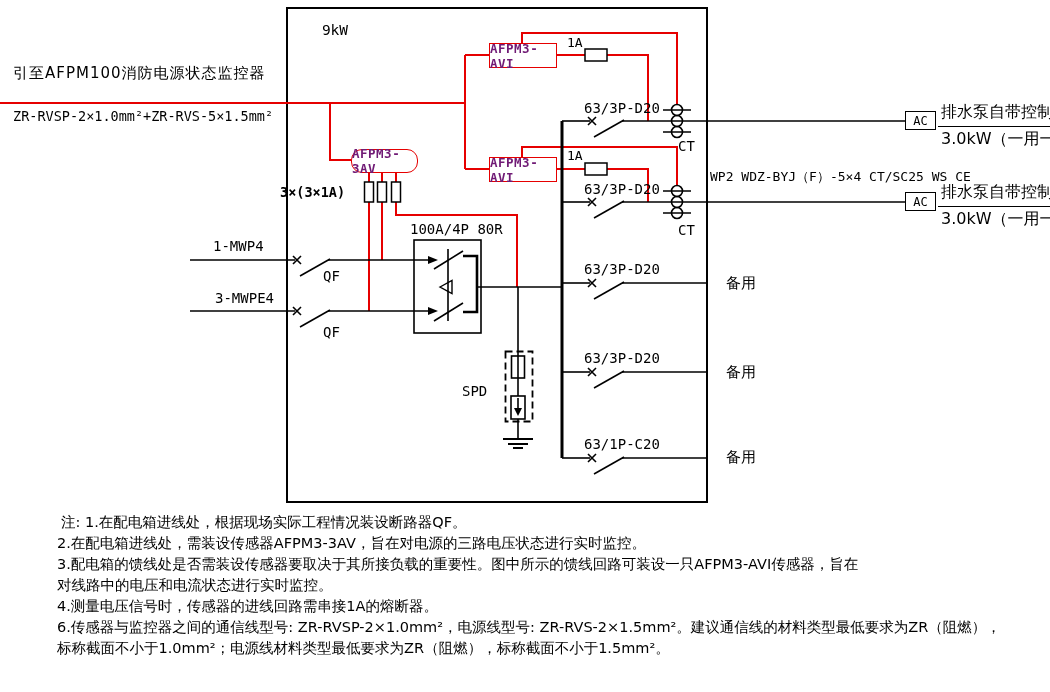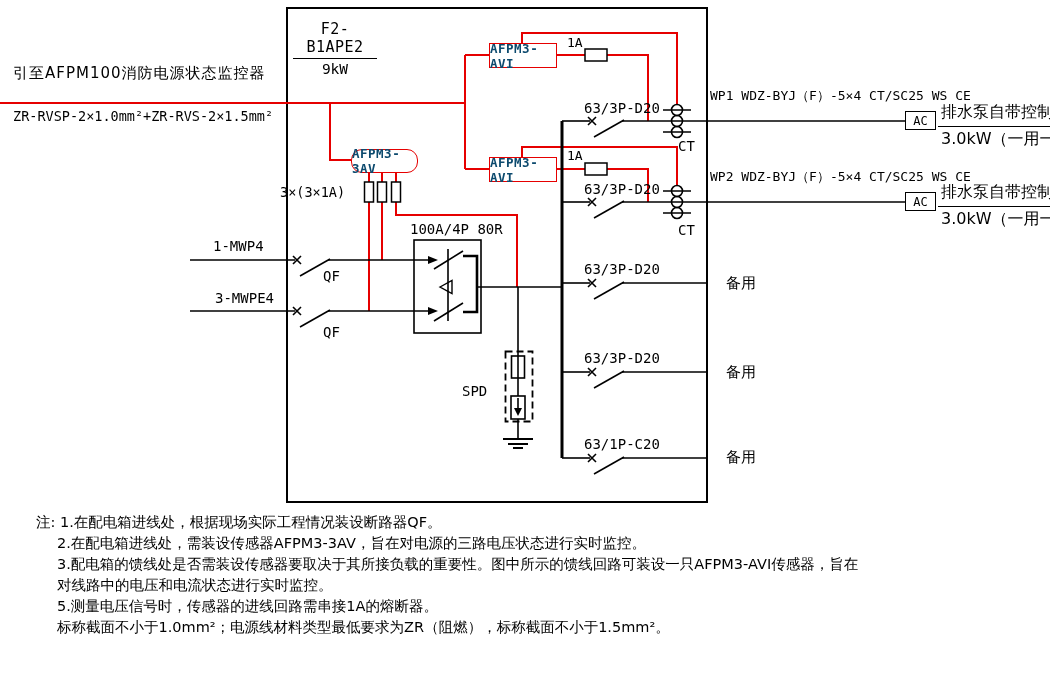--- a/index.html
+++ b/index.html
@@ -2,33 +2,33 @@
 <html><head>
 <meta charset="utf-8">
 <style>
   html,body{margin:0;padding:0;background:#fff;}
   .stage{position:relative;width:1050px;height:692px;background:#fff;overflow:hidden;
          font-family:"DejaVu Sans Mono","DejaVu Sans",sans-serif;color:#000;}
   svg.wires{position:absolute;left:0;top:0;width:1050px;height:692px;}
   .lbl{position:absolute;white-space:nowrap;line-height:1.15;}
   .mono{font-family:"DejaVu Sans Mono","DejaVu Sans",monospace;}
   .cn{font-family:"DejaVu Sans","Liberation Sans",sans-serif;}
-  .redbox{position:absolute;border:1.6px solid #e60000;color:#0c4a6e;background:#fff;
+  .redbox{position:absolute;border:1.6px solid #e60000;color:#701a75;background:#fff;
           display:flex;align-items:center;justify-content:center;
           font-size:12.5px;letter-spacing:0.5px;font-weight:bold;}
   .blackbox{position:absolute;border:1.5px solid #000;background:#fff;
           display:flex;align-items:center;justify-content:center;font-size:12px;text-align:right;}
   .titleblock{position:absolute;left:293px;top:20px;width:84px;text-align:center;}
   .titleblock .code{font-size:15px;letter-spacing:0.5px;border-bottom:1.6px solid #000;
                     padding-bottom:2px;display:block;}
   .titleblock .pw{font-size:14.5px;display:block;padding-top:2px;}
   .loadname{font-size:16px;}
   .loadbar{position:absolute;height:0;border-top:1.6px solid #000;}
   .notes{position:absolute;left:36px;top:513px;font-size:14.5px;}
-  .notes div{height:21px;white-space:nowrap;}
+  .notes div{height:21px;white-space:nowrap;margin-left:25px;}
   .notes .ind{margin-left:21px;}
 </style>
 </head>
 <body>
 
 <div class="stage">
 
   <svg class="wires" viewBox="0 0 1050 692" fill="none">
 
     <rect x="287" y="8" width="420" height="494" stroke="#000" stroke-width="2"></rect>
@@ -134,49 +134,47 @@
       <path d="M518,398 V410"></path>
       <polygon points="518,416 514,408 522,408" fill="#000" stroke="none"></polygon>
       <path d="M518,419 V439"></path>
       <path d="M503,439 H533" stroke-width="2"></path>
       <path d="M508,444 H528" stroke-width="2"></path>
       <path d="M513,448 H523" stroke-width="2"></path>
     </g>
   </svg>
 
   <div class="titleblock">
-    <span class="code mono">F2-B1APE2</span>
     <span class="pw mono">9kW</span>
   </div>
 
   <div class="lbl cn" style="left:13px;top:65px;font-size:15px;letter-spacing:1px;">引至AFPM100消防电源状态监控器</div>
-  <div class="lbl mono" style="left:13px;top:109px;font-size:13.5px;">ZR-RVSP-2×1.0mm²+ZR-RVS-2×1.5mm²</div>
+  <div class="lbl mono" style="left:13px;top:109px;font-size:13.5px;">ZR-RVSP-2×1.0mm²+ZR-RVS-5×1.5mm²</div>
 
   <div class="redbox" style="left:351px;top:149px;width:65px;height:22px;border-radius:11px;">AFPM3-3AV</div>
   <div class="redbox" style="left:489px;top:43px;width:66px;height:23px;">AFPM3-AVI</div>
   <div class="redbox" style="left:489px;top:157px;width:66px;height:23px;">AFPM3-AVI</div>
 
-  <div class="lbl mono" style="left:280px;top:185px;font-size:13.5px;">3×(3×1A)</div>
+  <div class="lbl mono" style="left:280px;top:185px;font-size:13.5px;font-weight:bold;">3×(3×1A)</div>
   <div class="lbl mono" style="left:567px;top:36px;font-size:13px;">1A</div>
   <div class="lbl mono" style="left:567px;top:149px;font-size:13px;">1A</div>
   <div class="lbl mono" style="left:584px;top:100px;font-size:14px;">63/3P-D20</div>
   <div class="lbl mono" style="left:584px;top:181px;font-size:14px;">63/3P-D20</div>
   <div class="lbl mono" style="left:584px;top:261px;font-size:14px;">63/3P-D20</div>
   <div class="lbl mono" style="left:584px;top:350px;font-size:14px;">63/3P-D20</div>
   <div class="lbl mono" style="left:584px;top:436px;font-size:14px;">63/1P-C20</div>
   <div class="lbl mono" style="left:678px;top:138px;font-size:14px;">CT</div>
   <div class="lbl mono" style="left:678px;top:222px;font-size:14px;">CT</div>
   <div class="lbl mono" style="left:410px;top:221px;font-size:14px;">100A/4P 80R</div>
   <div class="lbl mono" style="left:213px;top:238px;font-size:14px;">1-MWP4</div>
   <div class="lbl mono" style="left:215px;top:290px;font-size:14px;">3-MWPE4</div>
   <div class="lbl mono" style="left:323px;top:268px;font-size:14px;">QF</div>
   <div class="lbl mono" style="left:323px;top:324px;font-size:14px;">QF</div>
   <div class="lbl mono" style="left:462px;top:383px;font-size:14px;">SPD</div>
 
-  <div class="lbl mono" style="left:710px;top:89px;font-size:13px;">WP1 WDZ-BYJ（F）-5×4 CT/SC25 WS CE</div>
   <div class="lbl mono" style="left:710px;top:170px;font-size:13px;">WP2 WDZ-BYJ（F）-5×4 CT/SC25 WS CE</div>
   <div class="blackbox mono" style="left:905px;top:111px;width:29px;height:17px;">AC</div>
   <div class="blackbox mono" style="left:905px;top:192px;width:29px;height:17px;">AC</div>
 
   <div class="lbl cn loadname" style="left:941px;top:103px;">排水泵自带控制箱</div>
   <div class="loadbar" style="left:938px;top:126px;width:112px;"></div>
   <div class="lbl cn loadname" style="left:941px;top:130px;">3.0kW（一用一备）</div>
 
   <div class="lbl cn loadname" style="left:941px;top:183px;">排水泵自带控制箱</div>
   <div class="loadbar" style="left:938px;top:206px;width:112px;"></div>
@@ -184,17 +182,18 @@
 
   <div class="lbl cn" style="left:726px;top:275px;font-size:15px;">备用</div>
   <div class="lbl cn" style="left:726px;top:364px;font-size:15px;">备用</div>
   <div class="lbl cn" style="left:726px;top:449px;font-size:15px;">备用</div>
 
   <div class="notes cn">
     <div>注: 1.在配电箱进线处，根据现场实际工程情况装设断路器QF。</div>
     <div class="ind">2.在配电箱进线处，需装设传感器AFPM3-3AV，旨在对电源的三路电压状态进行实时监控。</div>
     <div class="ind">3.配电箱的馈线处是否需装设传感器要取决于其所接负载的重要性。图中所示的馈线回路可装设一只AFPM3-AVI传感器，旨在</div>
     <div class="ind">对线路中的电压和电流状态进行实时监控。</div>
-    <div class="ind">5.测量电压信号时，传感器的进线回路需串接1A的熔断器。</div>
+    <div class="ind">4.测量电压信号时，传感器的进线回路需串接1A的熔断器。</div>
+    <div class="ind">6.传感器与监控器之间的通信线型号: ZR-RVSP-2×1.0mm²，电源线型号: ZR-RVS-2×1.5mm²。建议通信线的材料类型最低要求为ZR（阻燃），</div>
     <div class="ind">标称截面不小于1.0mm²；电源线材料类型最低要求为ZR（阻燃），标称截面不小于1.5mm²。</div>
   </div>
 
 </div>
 
 </body></html>

